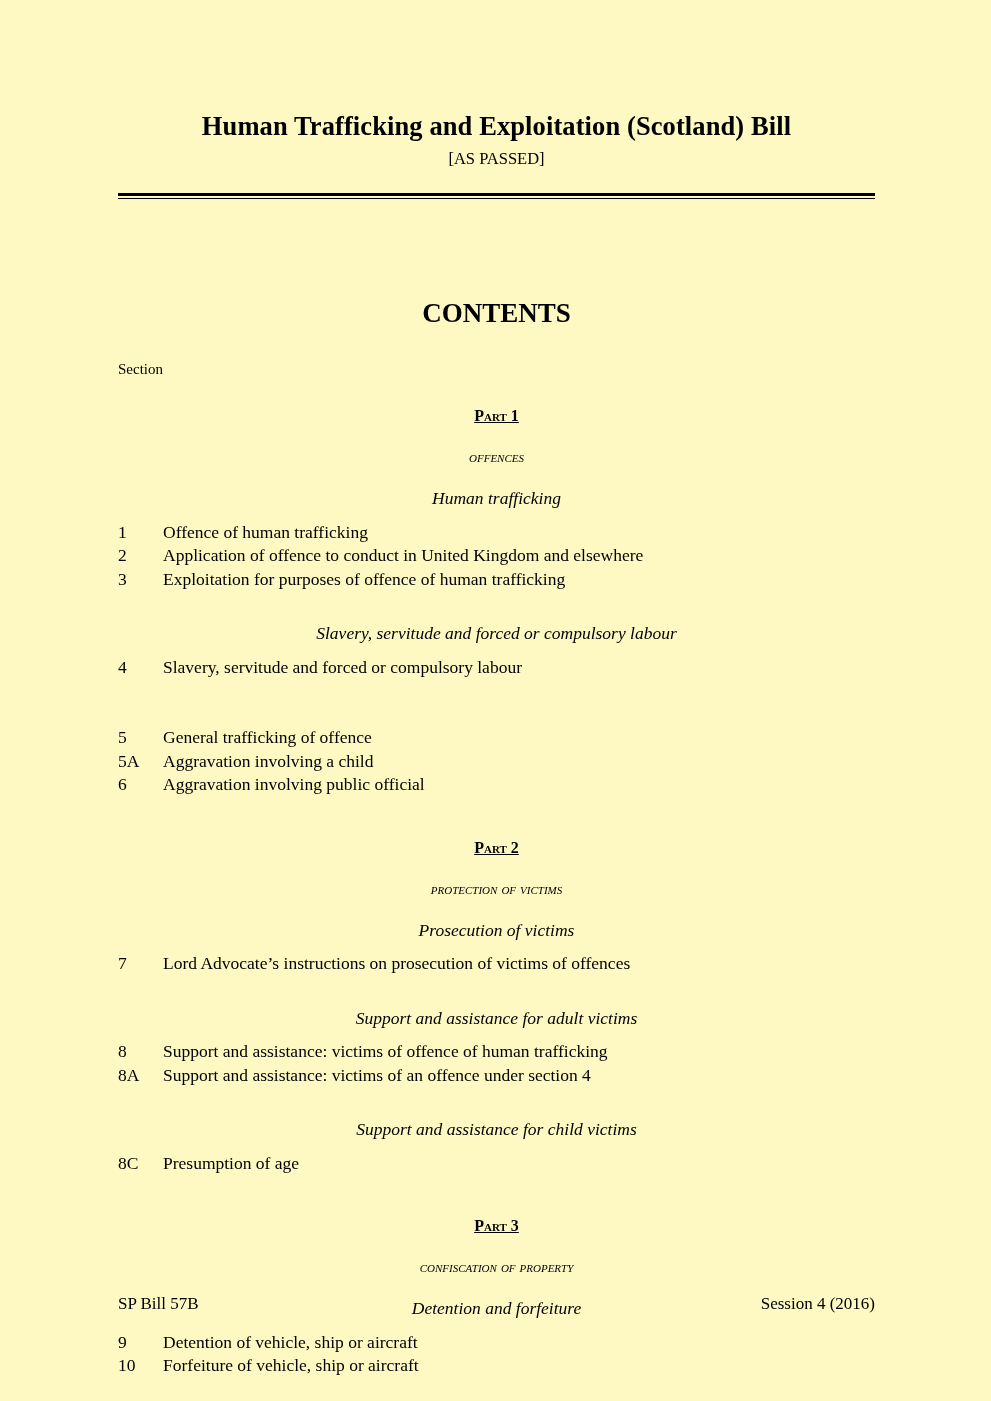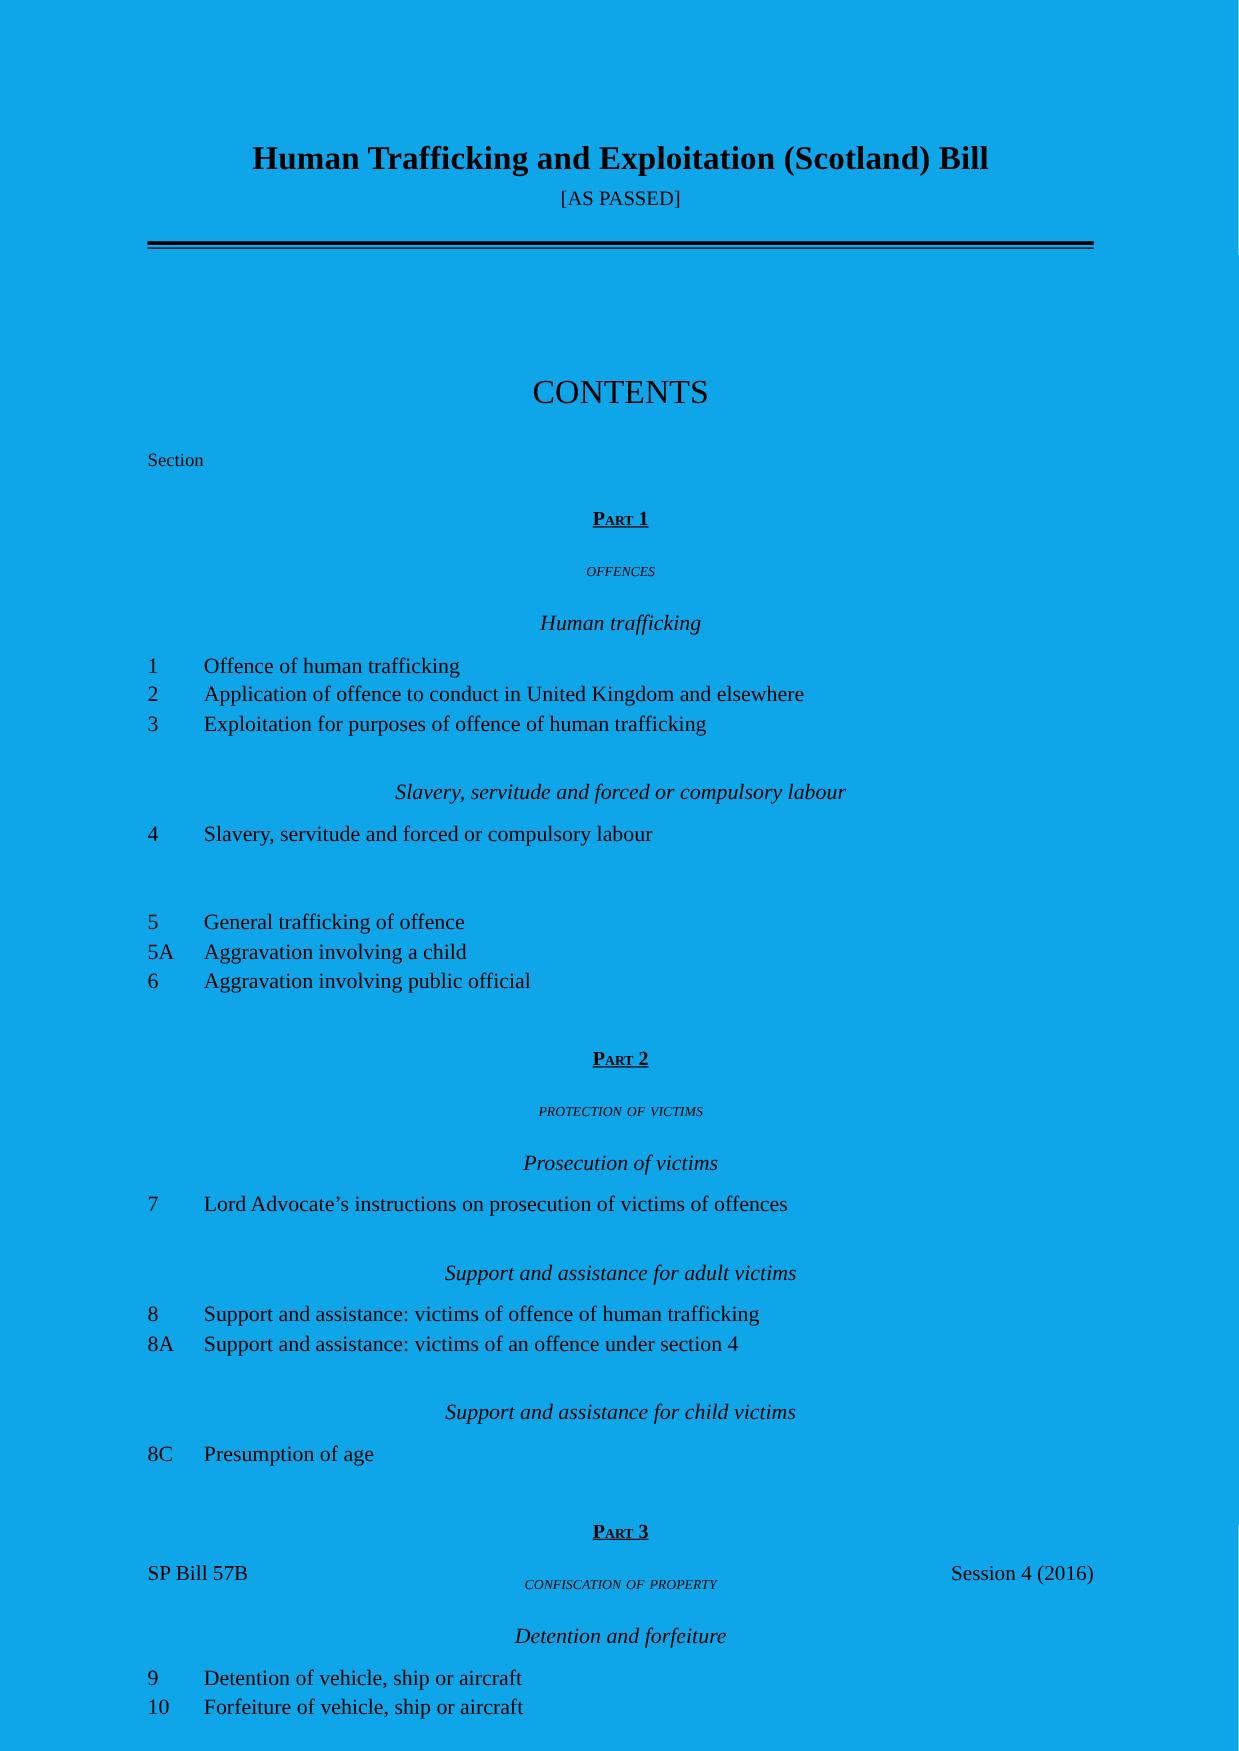--- a/index.html
+++ b/index.html
@@ -11,21 +11,21 @@
     font-family: "Liberation Serif", "DejaVu Serif", serif;
     color: #000000;
     -webkit-font-smoothing: antialiased;
   }
 
   .page {
     position: relative;
     width: 991px;
     height: 1401px;
     margin: 0 auto;
-    background: #0ea5e9;
+    background: #fef9c3;
     overflow: hidden;
   }
 
   
   .content {
     position: absolute;
     left: 118px;
     top: 0;
     width: 757px;
   }
@@ -61,21 +61,21 @@
     line-height: 0;
   }
 
   
   .contents-heading {
     font-size: 27px;
     text-align: center;
     margin: 0;
     padding-top: 101px;
     line-height: 1;
-    font-weight: normal;
+    font-weight: bold;
   }
 
   .section-label {
     font-size: 15px;
     margin: 0;
     padding-top: 35px;
     line-height: 1;
   }
 
   
@@ -131,21 +131,21 @@
     width: 45px;
     flex: 0 0 45px;
   }
   .entry-title { flex: 1 1 auto; }
 
   
   .footer {
     position: absolute;
     left: 118px;
     right: 116px;
-    top: 1250px;
+    top: 1295px;
     display: flex;
     justify-content: space-between;
     font-size: 17px;
     line-height: 1;
   }
 </style>
 </head>
 <body>
 
 <div class="page">

